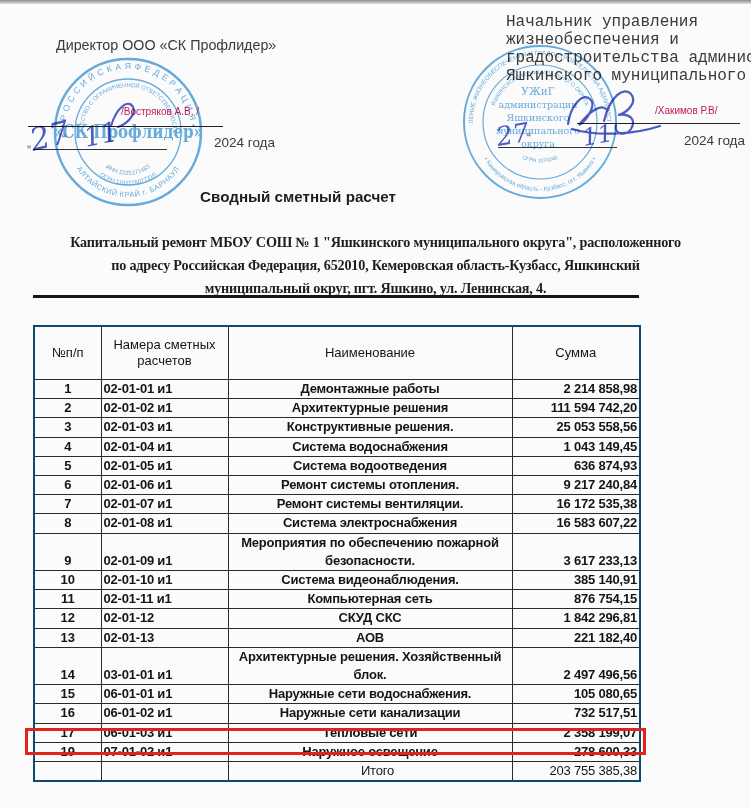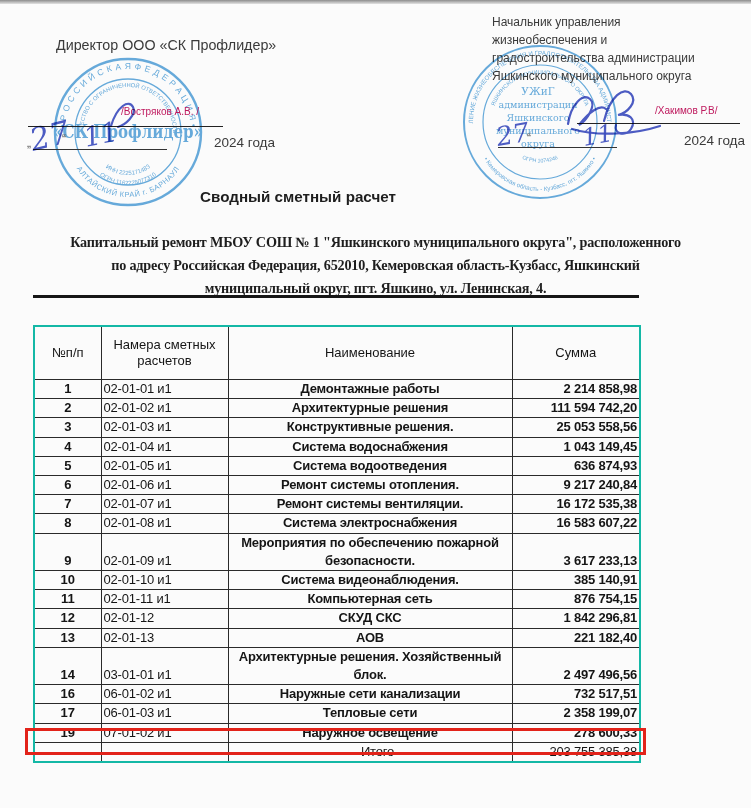--- a/index.html
+++ b/index.html
@@ -5,21 +5,21 @@
   html,body{margin:0;padding:0;}
   .page{
     position:relative; width:751px; height:808px; overflow:hidden;
     background:#fbfbfb; color:#222;
     font-family:"Liberation Sans", sans-serif;
   }
   .topbar{position:absolute;left:0;top:0;width:751px;height:4px;
     background:linear-gradient(#8d8d8d,#e3e3e3);}
   
   .left-title{position:absolute;left:56px;top:37px;font-size:14.3px;color:#3a3a3a;white-space:nowrap;}
-  .right-title{position:absolute;left:492px;top:13px;width:238px;font-size:12px;color:#3a3a3a;line-height:18px;}
+  .right-title{position:absolute;left:506px;top:13px;width:238px;font-size:16px;color:#3a3a3a;line-height:18px;font-family:Liberation Mono, monospace;}
   .right-title div{white-space:nowrap;}
   .sig-name{position:absolute;font-size:10px;color:#be185d;white-space:nowrap;}
   .sig-name.left{left:121px;top:106px;}
   .sig-name.right{left:655px;top:105px;}
   .sig-line{position:absolute;height:0;border-top:1.6px solid #222;}
   .sig-line.left{left:28px;top:126px;width:195px;}
   .sig-line.right{left:577px;top:123px;width:163px;}
   .date-line{position:absolute;height:0;border-top:1.4px solid #333;}
   .date-line.left{left:33px;top:149px;width:134px;}
   .date-line.right{left:498px;top:147px;width:119px;}
@@ -41,27 +41,27 @@
   .rule{position:absolute;left:33px;top:295px;width:606px;height:2.5px;background:#161616;}
   
   table.smeta{
     position:absolute;left:33px;top:325px;width:606px;
     border-collapse:collapse;table-layout:fixed;
     font-size:13px;color:#151515;
   }
   table.smeta td,table.smeta th{
     border:1.6px solid #2a2a2a;padding:0 2px;overflow:hidden;
   }
-  table.smeta{border:2px solid #14b8a6;}
+  table.smeta{border:2px solid #0c4a6e;}
   thead th{height:52px;font-weight:400;font-size:13px;text-align:center;vertical-align:middle;line-height:16px;}
   tbody tr{height:18.7px;}
   tbody tr.tall{height:37.4px;}
   tbody td{vertical-align:bottom;line-height:18.2px;padding-bottom:1px;}
   td.num{text-align:center;font-weight:600;}
-  td.code{text-align:left;padding-left:4px;font-weight:400;letter-spacing:-0.2px;}
+  td.code{text-align:left;padding-left:4px;font-weight:700;letter-spacing:-0.2px;}
   td.name{text-align:center;padding-left:4px;font-weight:600;letter-spacing:-0.2px;}
   td.sum{text-align:right;padding-right:7px;font-weight:600;letter-spacing:-0.2px;}
   tr.total td{font-weight:400;padding-left:17px;}
   .hl-box{position:absolute;left:25px;top:728px;width:621px;height:27px;
     border:3px solid #e2231a;box-sizing:border-box;z-index:6;}
 </style>
 </head>
 <body>
 
 <div class="page">
@@ -252,20 +252,26 @@
           <td class="name">АОВ</td>
           <td class="sum">221 182,40</td>
         </tr>
         <tr class="tall">
           <td class="num">14</td>
           <td class="code">03-01-01 и1</td>
           <td class="name">Архитектурные решения. Хозяйственный блок.</td>
           <td class="sum">2 497 496,56</td>
         </tr>
         <tr>
+          <td class="num">15</td>
+          <td class="code">06-01-01 и1</td>
+          <td class="name">Наружные сети водоснабжения.</td>
+          <td class="sum">105 080,65</td>
+        </tr>
+        <tr>
           <td class="num">16</td>
           <td class="code">06-01-02 и1</td>
           <td class="name">Наружные сети канализации</td>
           <td class="sum">732 517,51</td>
         </tr>
         <tr>
           <td class="num">17</td>
           <td class="code">06-01-03 и1</td>
           <td class="name">Тепловые сети</td>
           <td class="sum">2 358 199,07</td>

